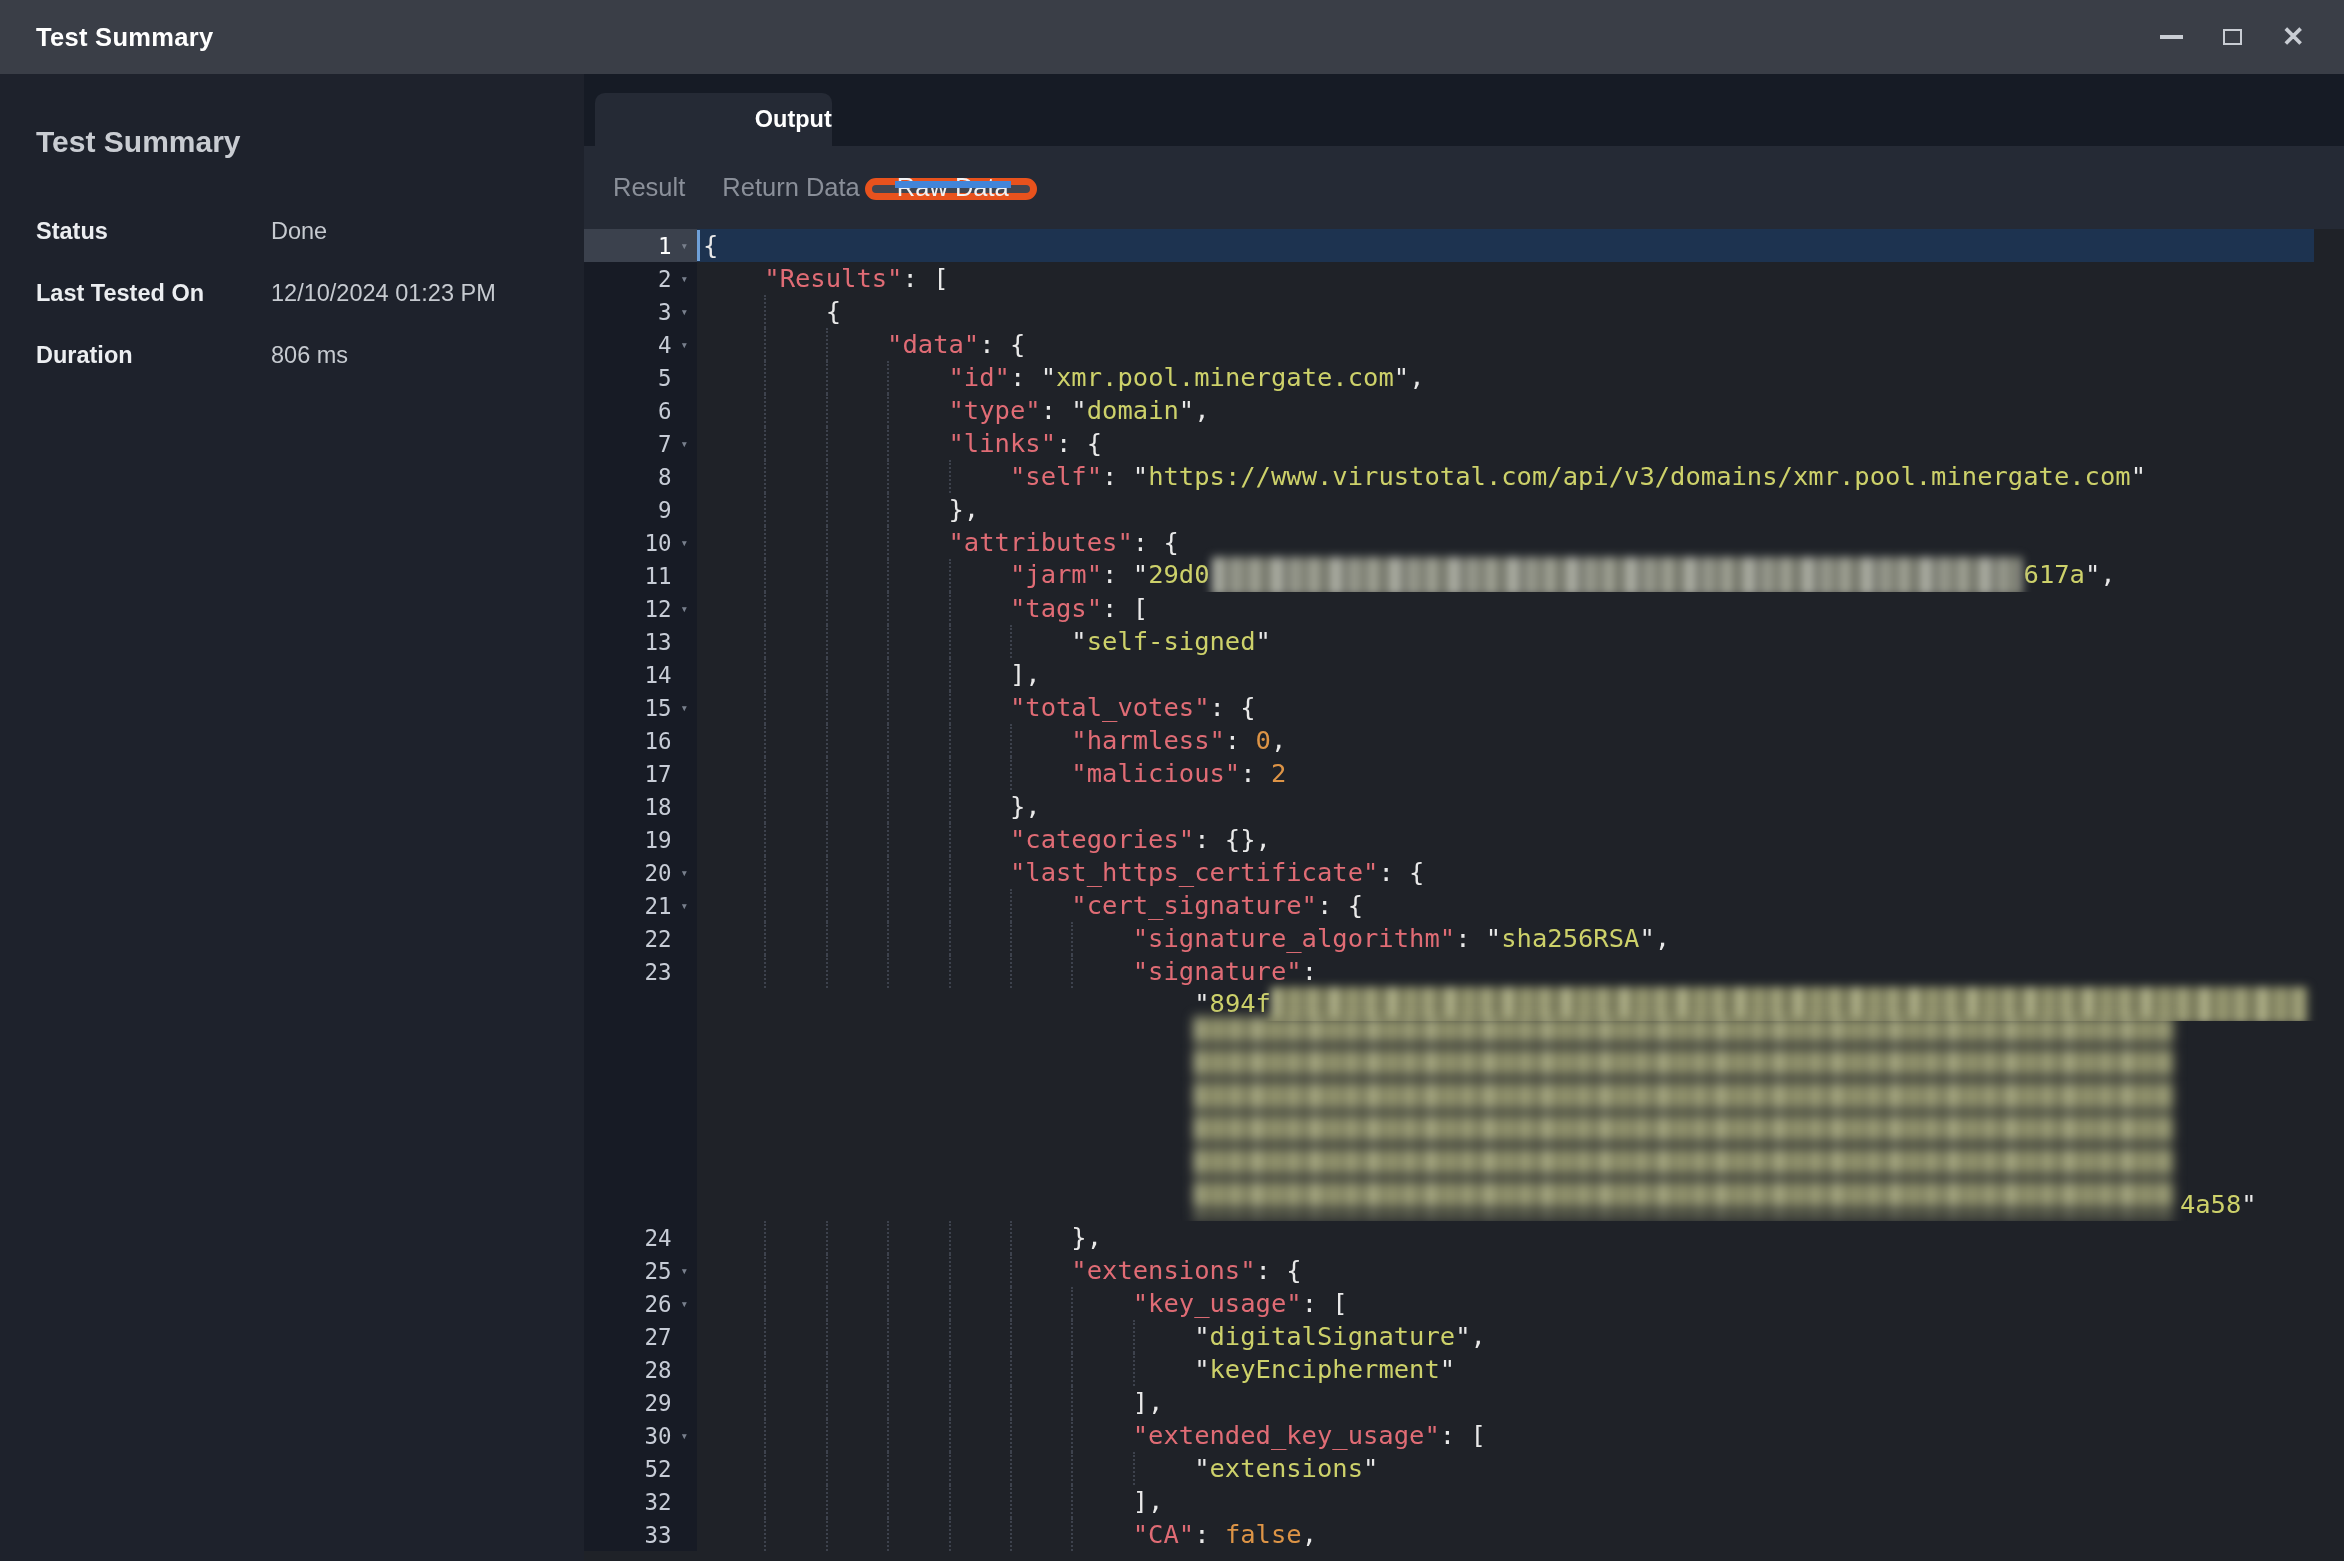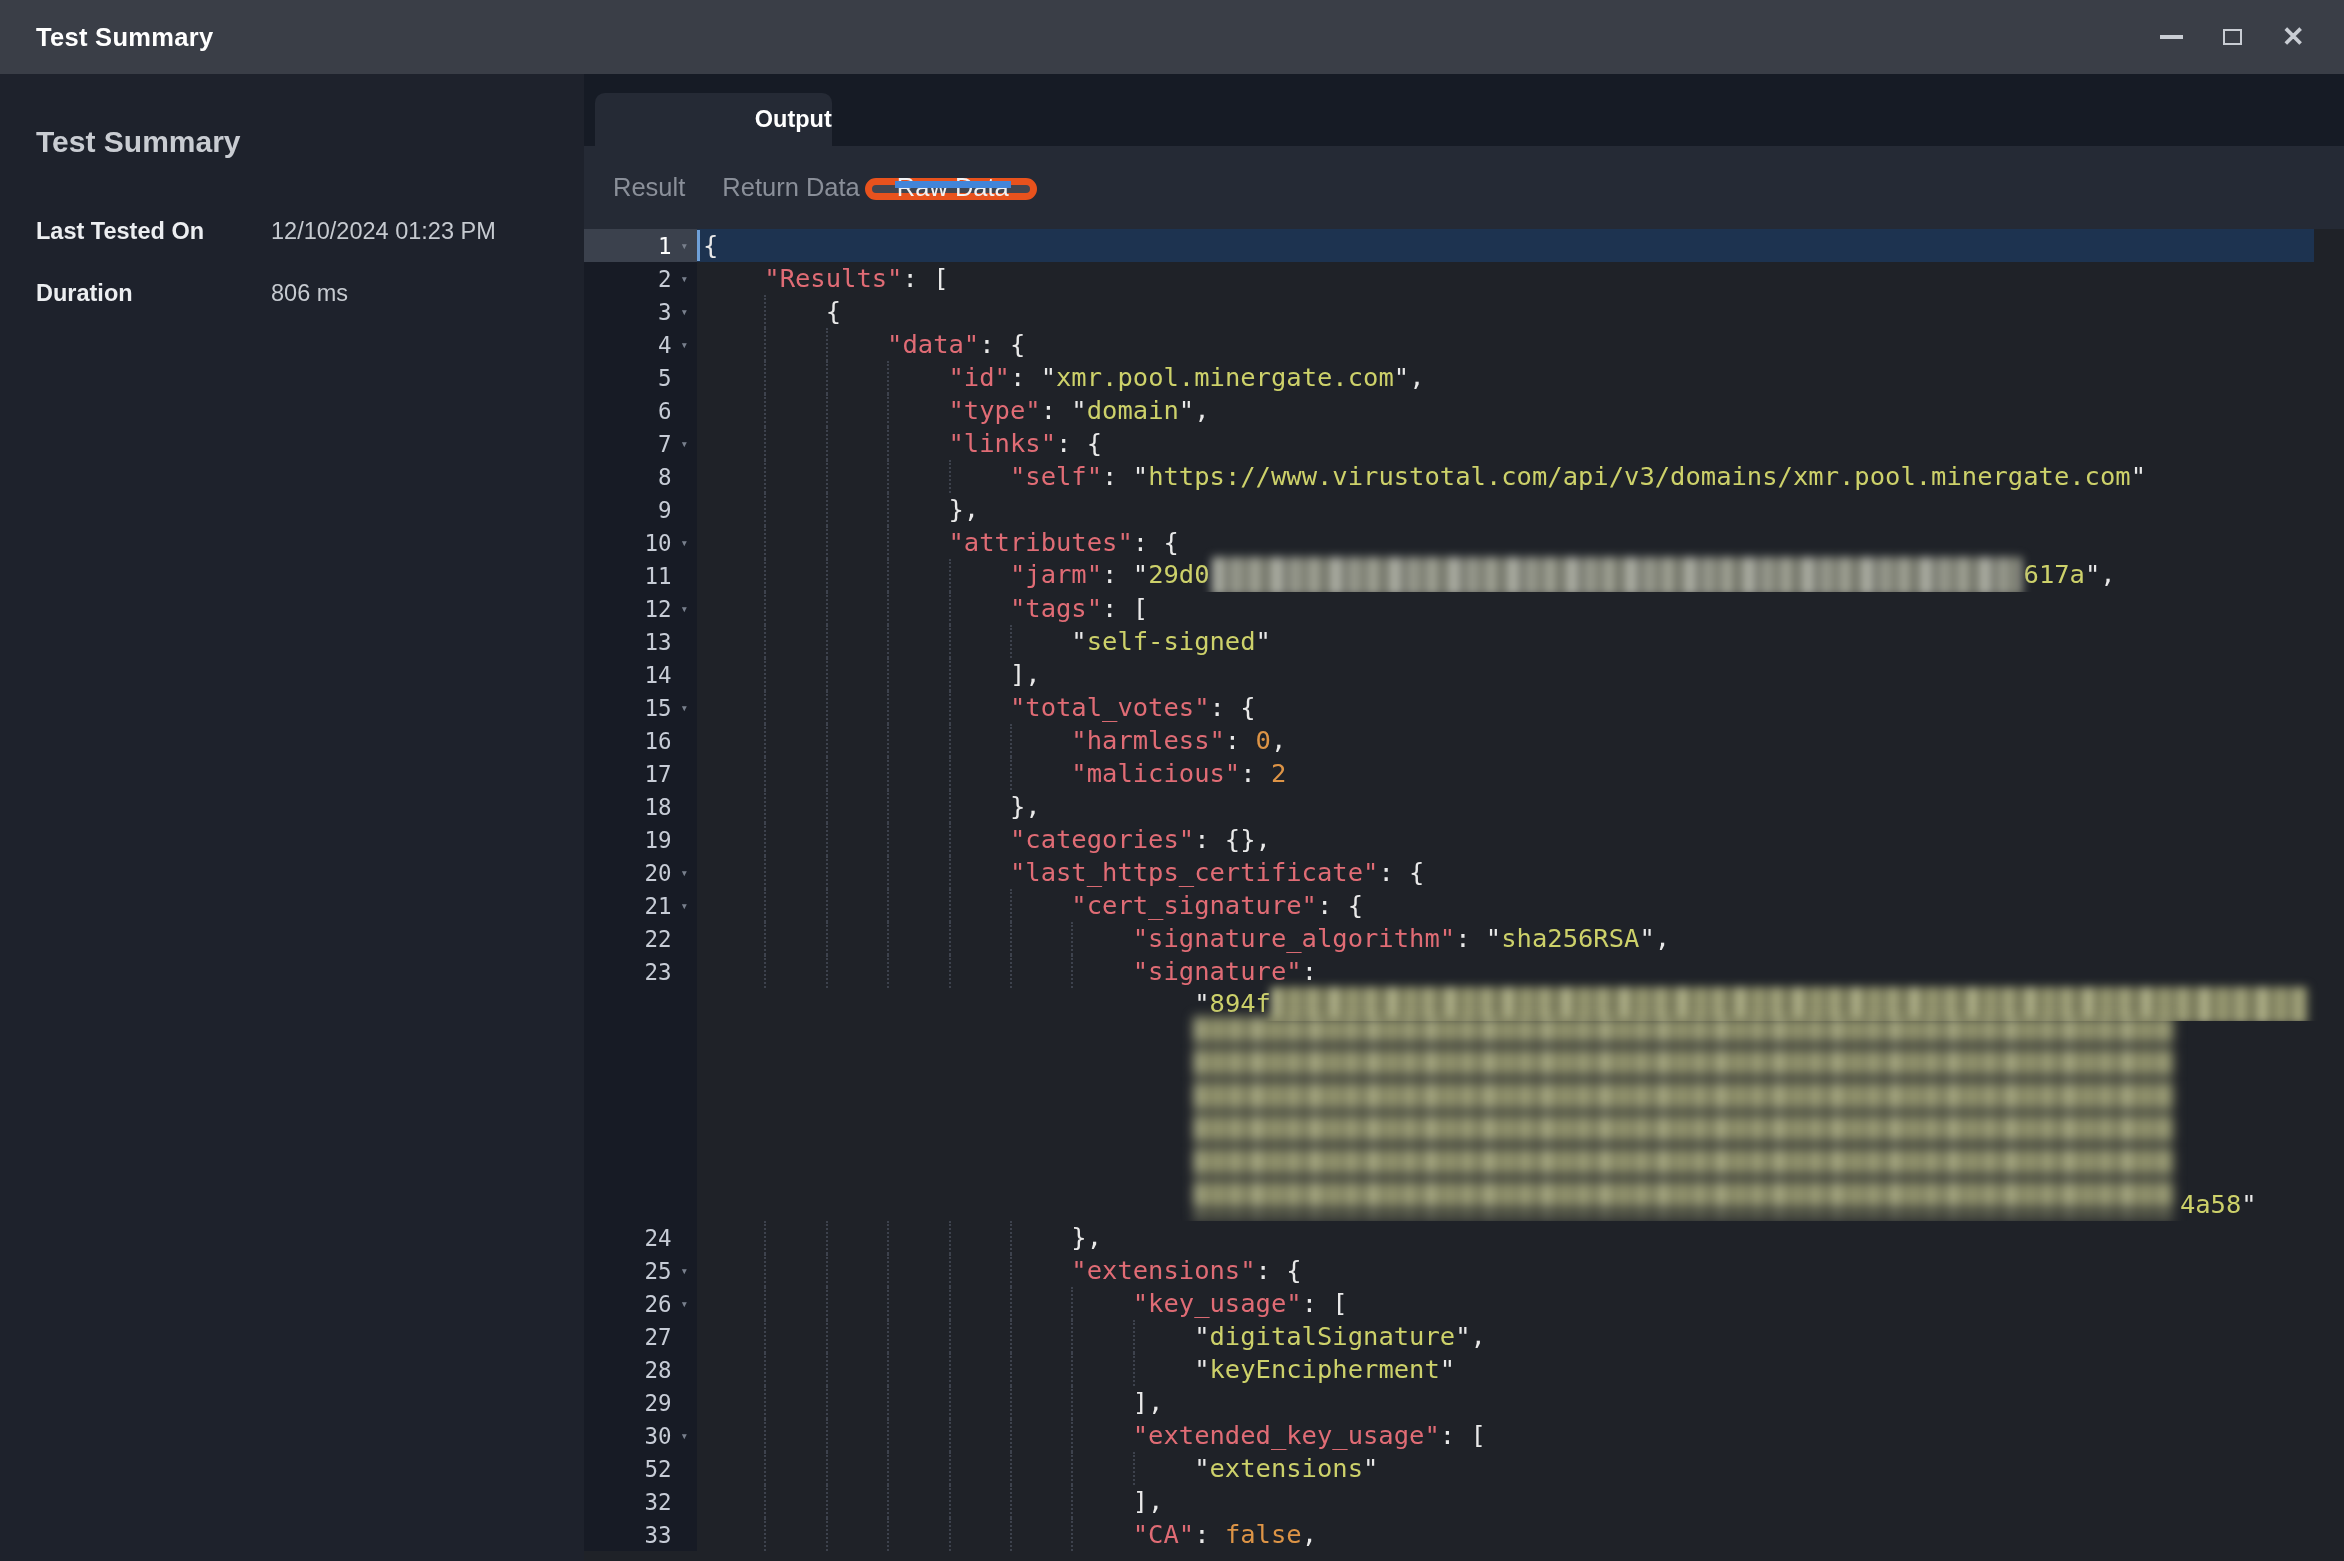--- a/index.html
+++ b/index.html
@@ -99,20 +99,24 @@
   <div class="winbtn">
     <span class="ic-close">✕</span>
   </div>
 </div>
 
 <div class="content">
   <aside class="left">
     <h2 class="summary-title">Test Summary</h2>
     <div class="sumrows" id="sumrows">
         <div class="sumrow">
+          <span class="sumlabel">Status</span>
+          <span class="sumval">Done</span>
+        </div>
+        <div class="sumrow">
           <span class="sumlabel">Last Tested On</span>
           <span class="sumval">12/10/2024 01:23 PM</span>
         </div>
         <div class="sumrow">
           <span class="sumlabel">Duration</span>
           <span class="sumval">806 ms</span>
         </div>
       </div>
   </aside>
 

